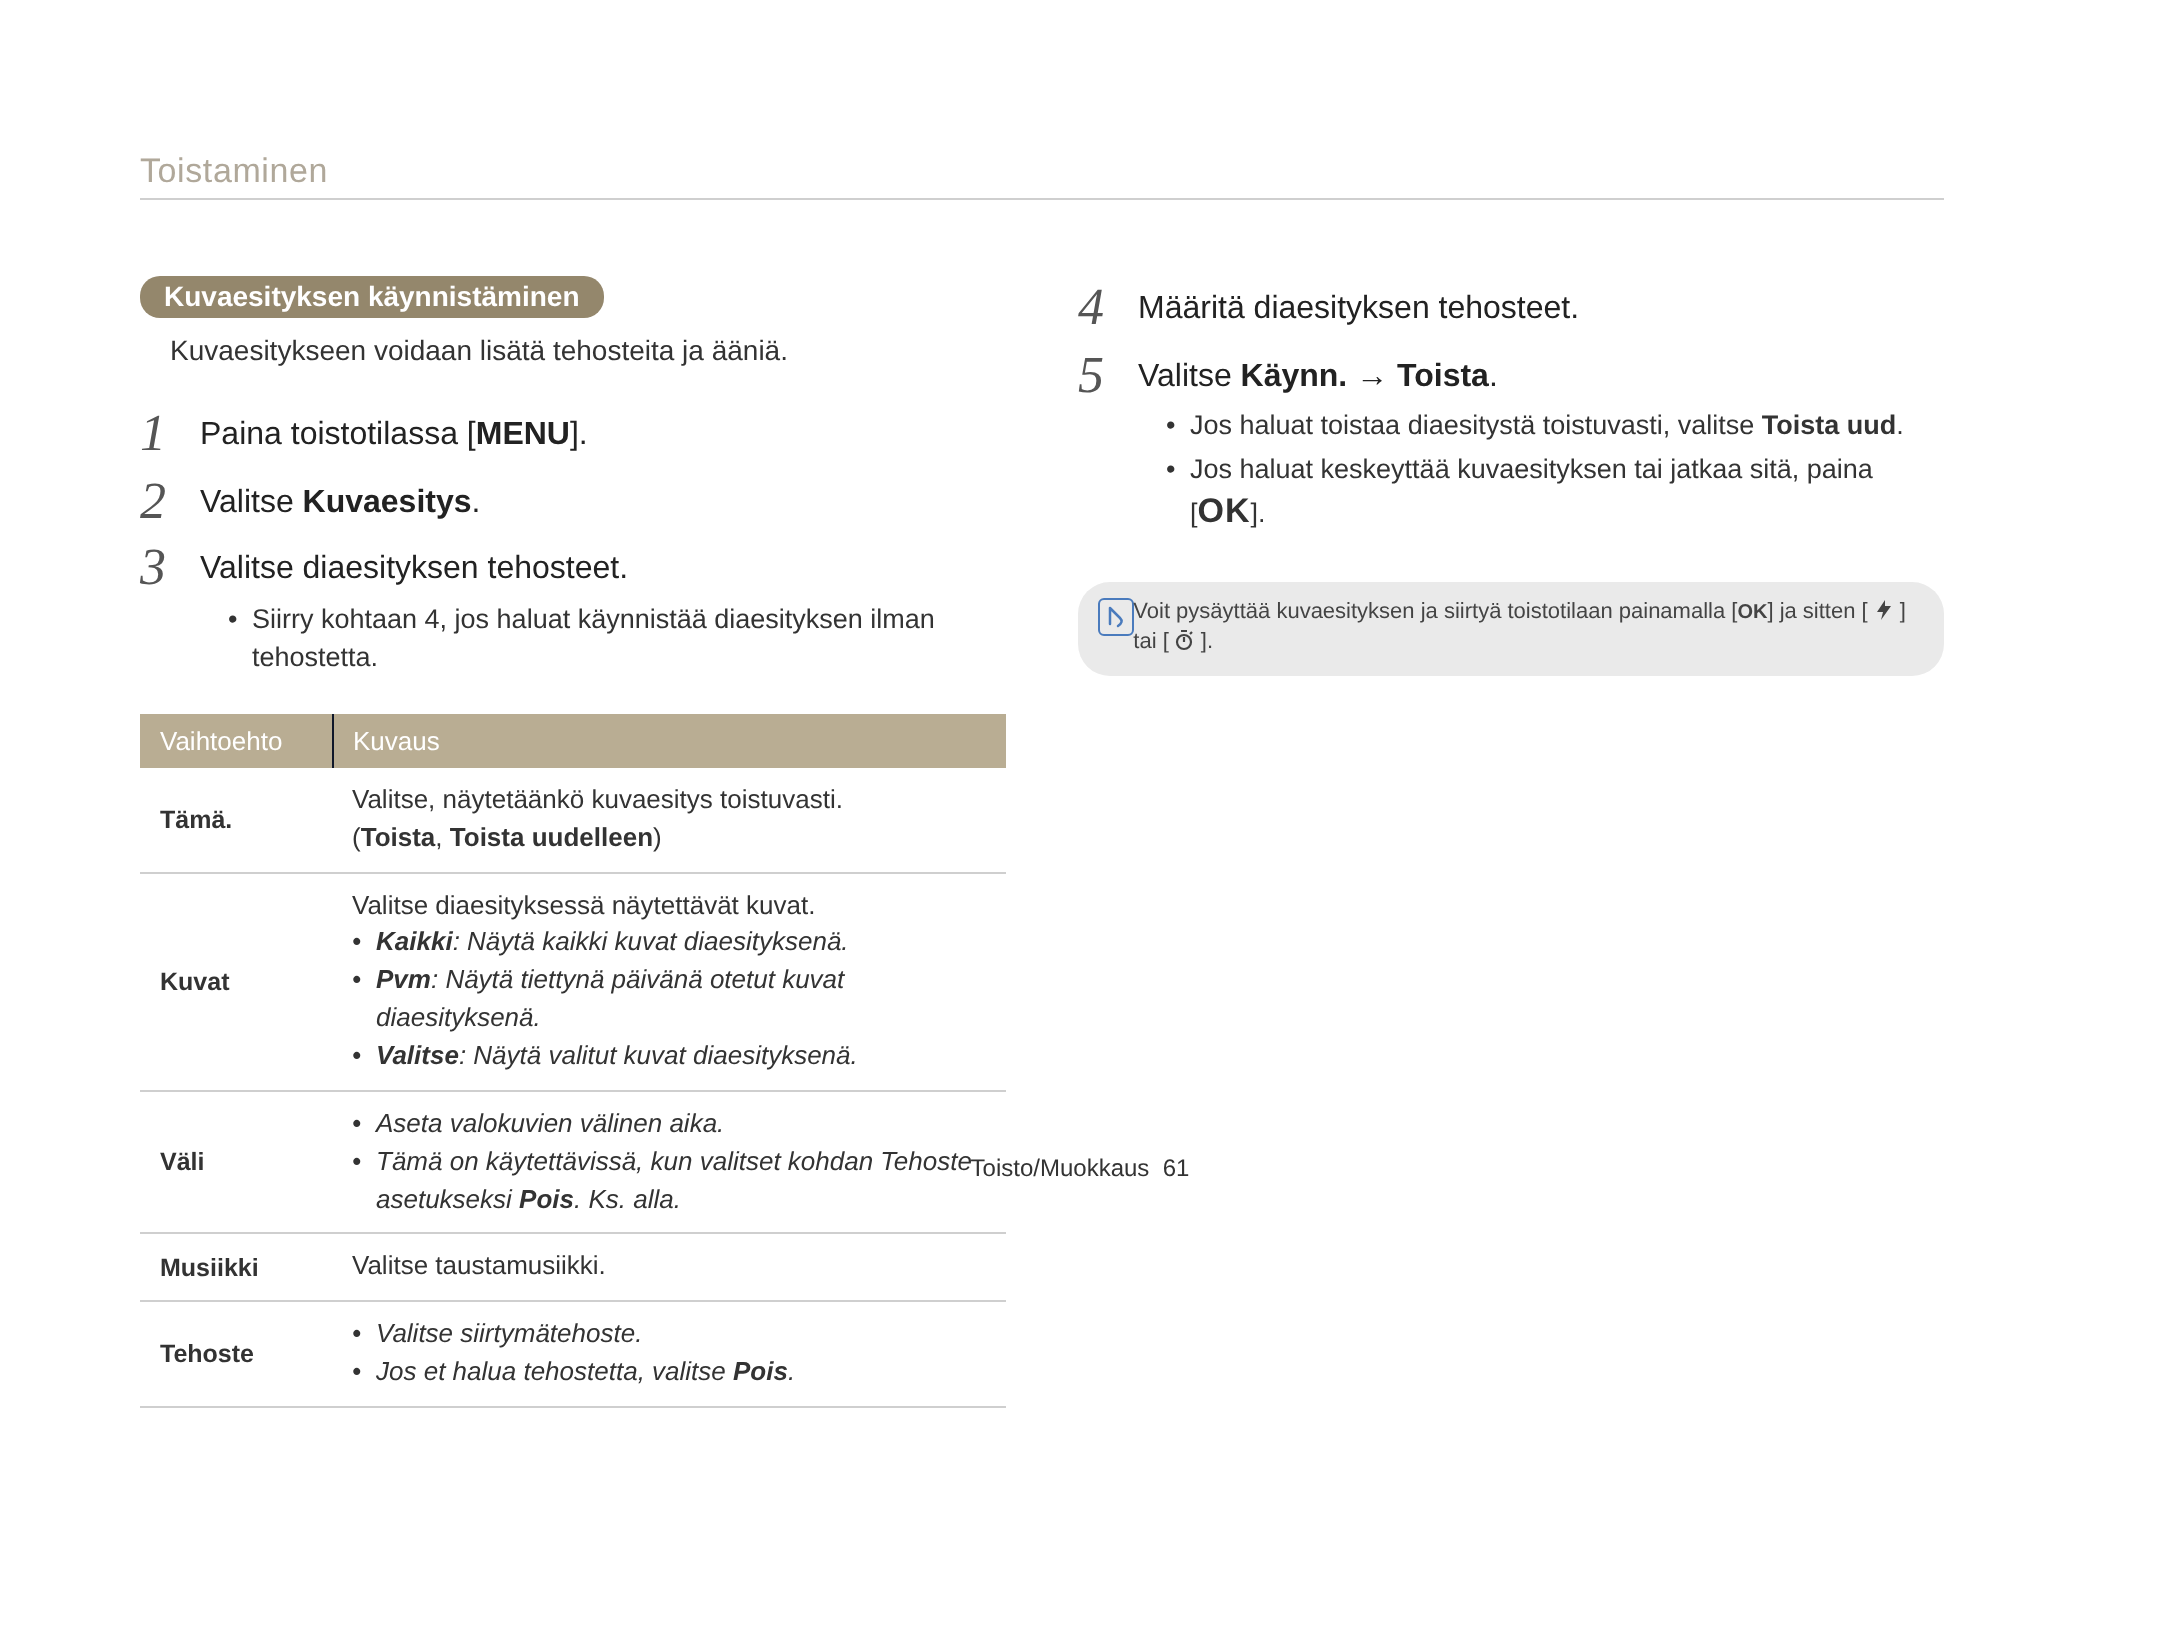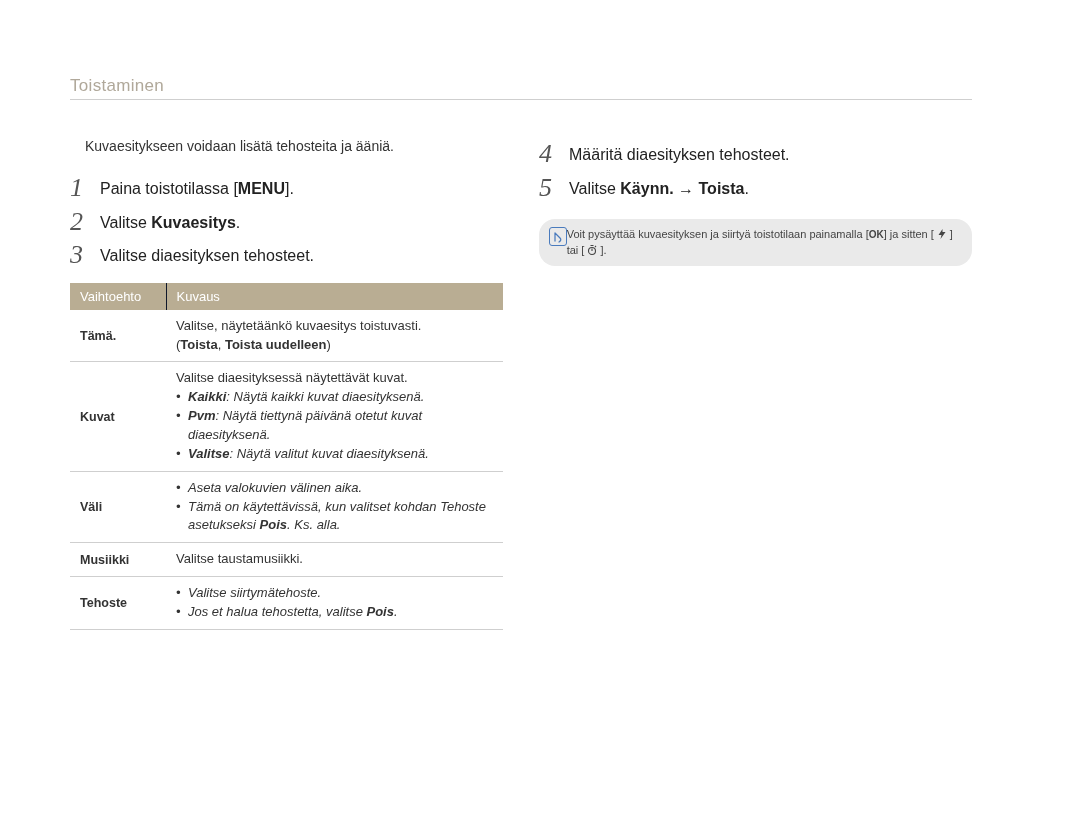--- a/index.html
+++ b/index.html
@@ -169,31 +169,35 @@
 <body>
 
 <div class="page">
 
   <div class="header-title">Toistaminen</div>
   <hr class="header-rule">
 
   <div class="cols">
 
     <div class="col">
+      <div class="section-pill">Kuvaesityksen käynnistäminen</div>
       <div class="intro-line">Kuvaesitykseen voidaan lisätä tehosteita ja ääniä.</div>
 
       <ol class="steps">
         <li>
           <span>Paina toistotilassa [</span><span class="btn-label">MENU</span><span>].</span>
         </li>
         <li>
           <span>Valitse </span><span class="bold">Kuvaesitys</span><span>.</span>
         </li>
         <li>
           <span>Valitse diaesityksen tehosteet.</span>
+          <ul class="sub">
+            <li>Siirry kohtaan 4, jos haluat käynnistää diaesityksen ilman tehostetta.</li>
+          </ul>
         </li>
       </ol>
 
       <table class="opt-table">
         <thead>
           <tr>
             <th>Vaihtoehto</th>
             <th>Kuvaus</th>
           </tr>
         </thead>
@@ -242,20 +246,28 @@
       </table>
     </div>
 
     <div class="col">
       <ol class="steps" style="counter-reset: step 3;">
         <li>
           <span>Määritä diaesityksen tehosteet.</span>
         </li>
         <li>
           <span>Valitse </span><span class="bold">Käynn. → Toista</span><span>.</span>
+          <ul class="sub">
+            <li>
+              <span>Jos haluat toistaa diaesitystä toistuvasti, valitse </span><span class="bold">Toista uud</span><span>.</span>
+            </li>
+            <li>
+              <span>Jos haluat keskeyttää kuvaesityksen tai jatkaa sitä, paina [</span><span class="ok-large">OK</span><span>].</span>
+            </li>
+          </ul>
         </li>
       </ol>
 
       <div class="note-box">
         <span class="note-icon">
           <svg viewBox="0 0 24 24" fill="none" stroke="currentColor" stroke-width="2.5" stroke-linecap="round">
             <path d="M6 4 L16 14 M6 4 L6 20 M16 14 Q20 18 14 22"></path>
           </svg>
         </span>
         <div>
@@ -268,13 +280,16 @@
                 <circle cx="12" cy="14" r="7"></circle>
                 <path d="M12 14 V9 M9 3 H15 M18 6 L20 4"></path>
               </svg>
             </span><span>].</span>
         </div>
       </div>
     </div>
 
   </div>
 
+  <div class="footer">
+    <span>Toisto/Muokkaus</span>&nbsp;&nbsp;<span>61</span>
+  </div>
 </div>
 
 </body></html>

